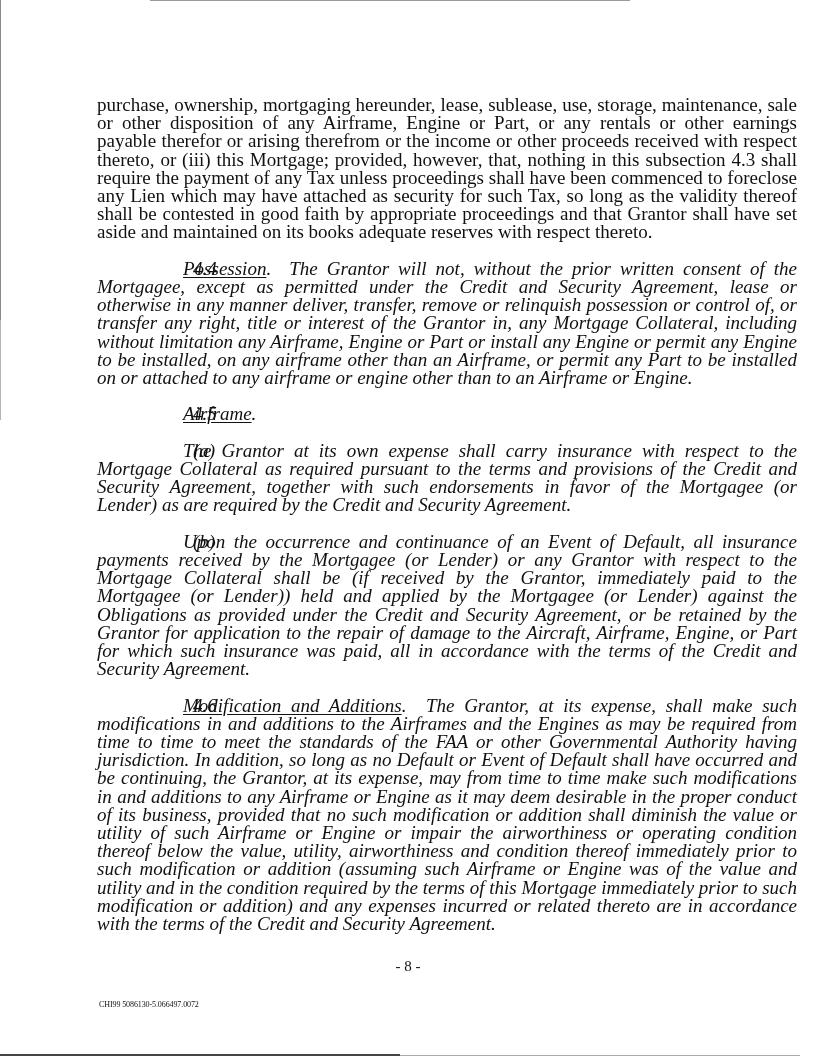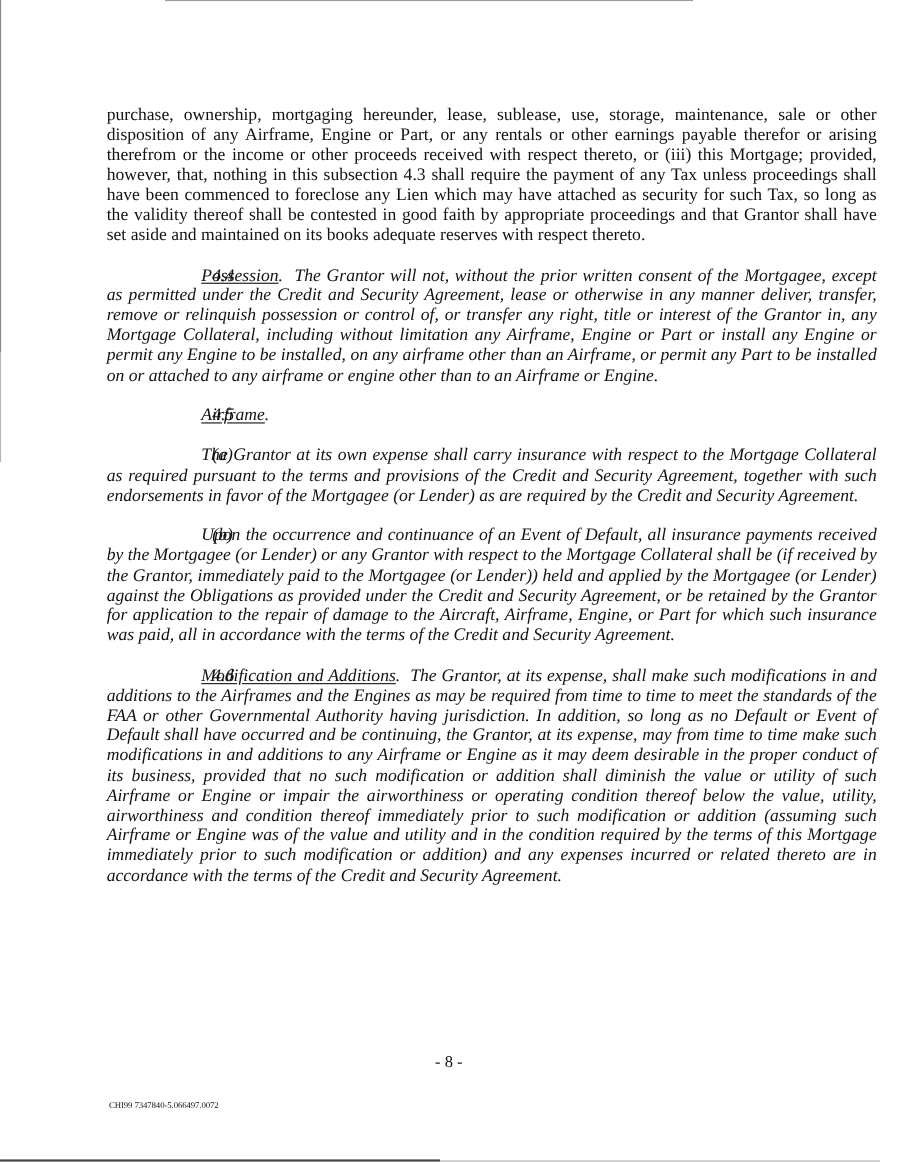--- a/index.html
+++ b/index.html
@@ -23,21 +23,21 @@
     .scan-bottom {
       position: absolute; bottom: 0; left: 0; width: 400px; height: 2px;
       background: #444444;
     }
     .scan-bottom2 {
       position: absolute; bottom: 0; left: 400px; width: 400px; height: 1px;
       background: #aaaaaa;
     }
     .page {
       position: absolute; left: 97px; top: 96px; width: 700px;
-      font-size: 16px; line-height: 18.2px;
+      font-size: 19px; line-height: 18.2px;
     }
     p { margin: 0 0 18.2px 0; text-align: justify; }
     .indent { text-indent: 48px; font-style: italic; }
     .num { display: inline-block; width: 38px; }
     u { text-decoration: underline; text-underline-offset: 2px; }
     .page-number {
       position: absolute; top: 958px; left: 0; width: 816px; text-align: center;
       font-size: 15px;
     }
     .footer-id {
@@ -65,13 +65,13 @@
   <p class="indent"><span class="num">(a)</span><span>The Grantor at its own expense shall carry insurance with respect to the Mortgage Collateral as required pursuant to the terms and provisions of the Credit and Security Agreement, together with such endorsements in favor of the Mortgagee (or Lender) as are required by the Credit and Security Agreement.</span></p>
 
   <p class="indent"><span class="num">(b)</span><span>Upon the occurrence and continuance of an Event of Default, all insurance payments received by the Mortgagee (or Lender) or any Grantor with respect to the Mortgage Collateral shall be (if received by the Grantor, immediately paid to the Mortgagee (or Lender)) held and applied by the Mortgagee (or Lender) against the Obligations as provided under the Credit and Security Agreement, or be retained by the Grantor for application to the repair of damage to the Aircraft, Airframe, Engine, or Part for which such insurance was paid, all in accordance with the terms of the Credit and Security Agreement.</span></p>
 
   <p class="indent"><span class="num">4.6</span><u>Modification and Additions</u><span>.&nbsp; </span><span>The Grantor, at its expense, shall make such modifications in and additions to the Airframes and the Engines as may be required from time to time to meet the standards of the FAA or other Governmental Authority having jurisdiction.  In addition, so long as no Default or Event of Default shall have occurred and be continuing, the Grantor, at its expense, may from time to time make such modifications in and additions to any Airframe or Engine as it may deem desirable in the proper conduct of its business, provided that no such modification or addition shall diminish the value or utility of such Airframe or Engine or impair the airworthiness or operating condition thereof below the value, utility, airworthiness and condition thereof immediately prior to such modification or addition (assuming such Airframe or Engine was of the value and utility and in the condition required by the terms of this Mortgage immediately prior to such modification or addition) and any expenses incurred or related thereto are in accordance with the terms of the Credit and Security Agreement.</span></p>
 
 
 </div>
 
 <div class="page-number">- 8 -</div>
-<div class="footer-id">CHI99 7347840-5.066497.0072</div>
+<div class="footer-id">CHI99 5086130-5.066497.0072</div>
 
 </body></html>

